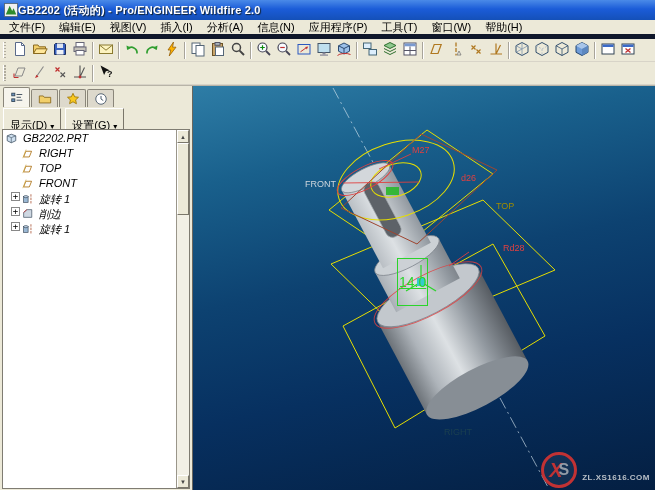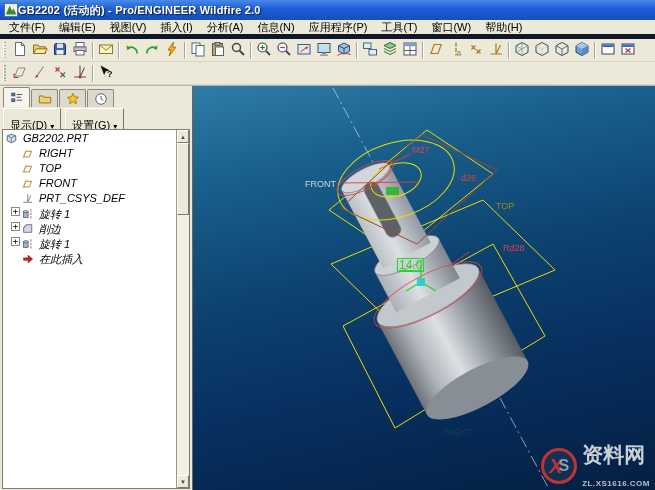--- a/index.html
+++ b/index.html
@@ -59,21 +59,21 @@
   .sb-down::after{content:"▼";font-size:6px;}
   .sb-track{flex:1;position:relative;}
   .sb-thumb{position:absolute;top:0;left:0;right:0;height:72px;background:#ece9d8;border:1px solid;border-color:#fff #7a766a #7a766a #fff;}
 
   
   .viewport{flex:1;position:relative;overflow:hidden;border-left:1px solid #6a675e;
     background:linear-gradient(168deg,#2e7da6 0%,#19608c 20%,#0d4271 45%,#073060 68%,#041f42 100%);}
   .scene{position:absolute;left:0;top:0;}
   .vp-labels{position:absolute;left:0;top:0;right:0;bottom:0;}
   .vp-label{position:absolute;font-size:9px;line-height:1;white-space:nowrap;}
-  .vp-label.boxed{border:1px solid;padding:0 1px;font-size:12px;text-decoration:underline;}
+  .vp-label.boxed{border:1px solid;padding:16px 1px;font-size:14px;text-decoration:underline;}
 
   
   .watermark{position:absolute;right:5px;bottom:3px;display:flex;align-items:center;gap:5px;opacity:.95;}
   .wm-logo{width:36px;height:36px;border:3px solid #cc3333;border-radius:50%;display:flex;align-items:center;justify-content:center;background:rgba(255,255,255,.06);}
   .wm-x{color:#cc3333;font-weight:bold;font-style:italic;font-size:20px;line-height:1;}
   .wm-s{color:#9aa2ac;font-weight:bold;font-size:16px;margin-left:-4px;line-height:1;}
   .wm-title{font-size:21px;font-weight:bold;color:#d6dade;line-height:1;}
   .wm-url{font-size:8px;color:#c2c8ce;letter-spacing:.5px;margin-top:14px;font-weight:bold;}
 </style>
 </head>
@@ -414,30 +414,20 @@
             <span class="tree-spacer"></span>
             <span class="t-icon">
               <svg viewBox="0 0 16 16">
                 <path d="M2 11l2.8-7h7l-2.8 7z" fill="none" stroke="#b07820" stroke-width="1.1"></path>
                 <path d="M1 12.5L5 2" stroke="#caa23a" stroke-width="0.8"></path>
               </svg>
             </span>
             <span class="t-label">FRONT</span>
           </div>
           <div class="tree-row lvl1">
-            <span class="tree-spacer"></span>
-            <span class="t-icon">
-              <svg viewBox="0 0 16 16">
-                <path d="M7 1.5v10M1.5 11.5h11M11 3L7 11.5" stroke="#666" stroke-width="1" fill="none"></path>
-                <circle cx="7" cy="11.5" r="1.2" fill="#d8b020"></circle>
-              </svg>
-            </span>
-            <span class="t-label">PRT_CSYS_DEF</span>
-          </div>
-          <div class="tree-row lvl1">
             <span class="expand">+</span>
             <span class="t-icon">
               <svg viewBox="0 0 16 16">
                 <rect x="2" y="4.5" width="5.5" height="7" fill="#9ab8d4" stroke="#345" stroke-width="0.8"></rect>
                 <ellipse cx="4.75" cy="4.5" rx="2.75" ry="1.3" fill="#c6d8ea" stroke="#345" stroke-width="0.8"></ellipse>
                 <line x1="11" y1="1.5" x2="11" y2="13" stroke="#a04020" stroke-dasharray="3 1.2" stroke-width="0.9"></line>
               </svg>
             </span>
             <span class="t-label">旋转 1</span>
           </div>
@@ -454,29 +444,20 @@
           <div class="tree-row lvl1">
             <span class="expand">+</span>
             <span class="t-icon">
               <svg viewBox="0 0 16 16">
                 <rect x="2" y="4.5" width="5.5" height="7" fill="#9ab8d4" stroke="#345" stroke-width="0.8"></rect>
                 <ellipse cx="4.75" cy="4.5" rx="2.75" ry="1.3" fill="#c6d8ea" stroke="#345" stroke-width="0.8"></ellipse>
                 <line x1="11" y1="1.5" x2="11" y2="13" stroke="#a04020" stroke-dasharray="3 1.2" stroke-width="0.9"></line>
               </svg>
             </span>
             <span class="t-label">旋转 1</span>
-          </div>
-          <div class="tree-row lvl1">
-            <span class="tree-spacer"></span>
-            <span class="t-icon">
-              <svg viewBox="0 0 16 16">
-                <path d="M2 6h5.5V2.8L13 7.5l-5.5 4.7V9H2z" fill="#cc2222" stroke="#7a1010" stroke-width="0.7"></path>
-              </svg>
-            </span>
-            <span class="t-label">在此插入</span>
           </div>
         </div>
       <div class="scrollbar">
         <span class="sb-btn sb-up"></span>
         <span class="sb-track">
             <span class="sb-thumb"></span>
           </span>
         <span class="sb-btn sb-down"></span>
       </div>
     </div>
@@ -535,19 +516,18 @@
         <span class="vp-label" style="left: 228px; top: 88px; color: rgb(224, 64, 64); margin-left: 40px;">d26</span>
         <span class="vp-label" style="left: 277px; top: 158px; color: rgb(224, 64, 64); margin-left: 33px;">Rd28</span>
         <span class="vp-label boxed" style="left: 204px; top: 172px; color: rgb(42, 212, 42); border-color: rgb(42, 212, 42);">14.0</span>
       </div>
     <div class="watermark">
       <div class="wm-logo">
         <span class="wm-x">X</span>
           <span class="wm-s">S</span>
       </div>
       <div class="wm-text">
-        <div class="wm-title">资料网</div>
         <div class="wm-url">ZL.XS1616.COM</div>
       </div>
     </div>
   </div>
 
 </div>
 
 </body></html>

